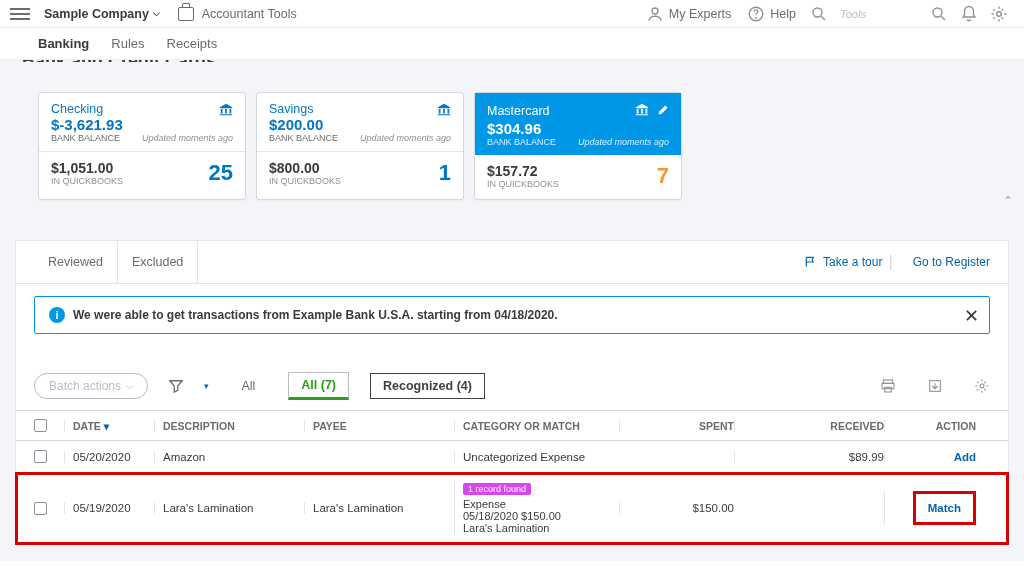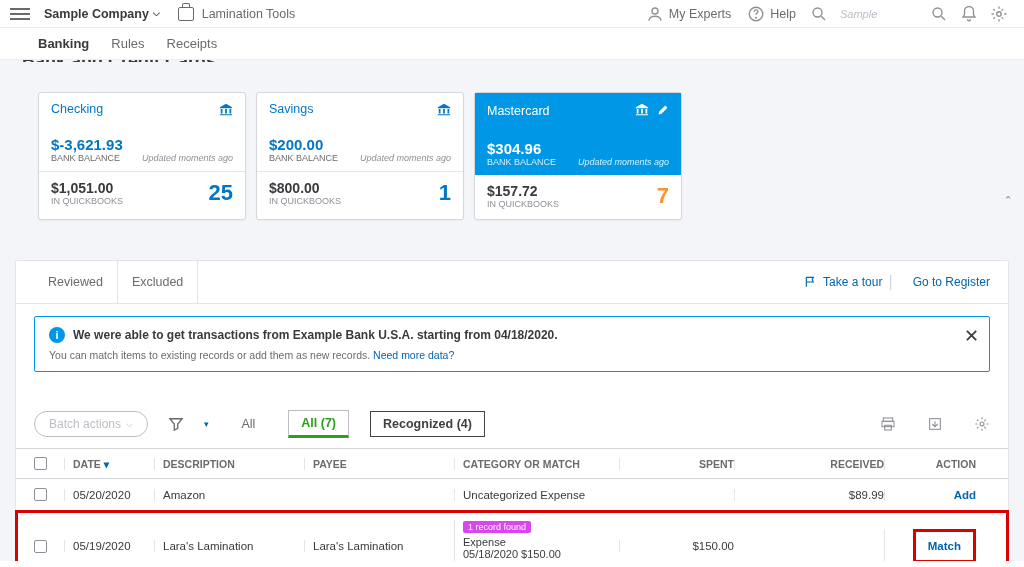--- a/index.html
+++ b/index.html
@@ -25,21 +25,21 @@
 .main-scroll { height: calc(567px - 34px - 32px); overflow: hidden; background: #f4f5f8; position: relative; }
 .page-header-strip { height: 20px; position: relative; }
 .page-header-strip .title-blur { position: absolute; left: 22px; top: -8px; font-weight: 700; font-size: 18px; color: #393a3d; line-height: 18px; overflow: hidden; height: 10px; }
 
 .cards { display: flex; gap: 10px; padding: 12px 38px 0; }
 .card { width: 208px; border: 1px solid #d4d7dc; border-radius: 3px; background: #fff; display: flex; flex-direction: column; box-shadow: 0 1px 2px rgba(0,0,0,0.04); }
 .card-top { padding: 9px 12px 8px; border-bottom: 1px solid #e3e5e8; }
 .card-name { font-size: 12.5px; color: #0077c5; font-weight: 400; }
 .card-top-row { display: flex; justify-content: space-between; align-items: center; }
 .bank-icon { width: 14px; height: 14px; fill: #0077c5; }
-.card .amt1 { font-weight: 700; font-size: 15px; color: #0077c5; margin-top: 20px; }
+.card .amt1 { font-weight: 700; font-size: 15px; color: #0077c5; margin-top: 0; }
 .card .bbl { font-size: 9px; color: #6b6b6b; display: flex; justify-content: space-between; align-items: baseline; }
 .card .bbl span:last-child { font-style: italic; color: #8d9096; font-size: 9px; }
 .card-bottom { padding: 8px 12px 10px; display: flex; justify-content: space-between; align-items: center; }
 .card .amt2 { font-weight: 700; font-size: 14px; color: #393a3d; }
 .card .iql { font-size: 9px; color: #8d9096; }
 .card .count { font-size: 22px; font-weight: 600; color: #0077c5; }
 
 .card.active .card-top { background: #0097e6; border: none; }
 .card.active .card-name { color: #fff; }
 .card.active .bank-icon { fill: #fff; }
@@ -104,42 +104,42 @@
   <div class="hamburger">
       <span></span>
       <span></span>
       <span></span>
     </div>
   <div class="company">
       <span>Sample Company</span>
       <span class="caret-down">⌵</span>
     </div>
   <div class="briefcase"></div>
-  <span class="acc-tools">Lamination Tools</span>
+  <span class="acc-tools">Accountant Tools</span>
   <div class="spacer"></div>
   <div class="top-item">
     <svg class="top-icon" viewBox="0 0 24 24">
         <circle cx="12" cy="8" r="4"></circle>
         <path d="M4 21c0-4 4-6 8-6s8 2 8 6"></path>
       </svg>
     <span>My Experts</span>
   </div>
   <div class="top-item">
     <svg class="top-icon" viewBox="0 0 24 24">
         <circle cx="12" cy="12" r="9"></circle>
         <path d="M9.5 9a2.5 2.5 0 115 0c0 1.5-2.5 2-2.5 4"></path>
         <circle cx="12" cy="17" r="0.5" fill="#8d9096"></circle>
       </svg>
     <span>Help</span>
   </div>
   <svg class="top-icon" viewBox="0 0 24 24" style="margin:0 6px">
       <circle cx="10" cy="10" r="6"></circle>
       <path d="M15 15l5 5"></path>
     </svg>
-  <div class="search-box">Sample</div>
+  <div class="search-box">Tools</div>
   <svg class="top-icon" viewBox="0 0 24 24" style="margin:0 6px">
       <circle cx="10" cy="10" r="6"></circle>
       <path d="M15 15l5 5"></path>
     </svg>
   <svg class="top-icon" viewBox="0 0 24 24" style="margin:0 6px">
       <path d="M6 8a6 6 0 1112 0v5l2 3H4l2-3V8z"></path>
       <path d="M10 19a2 2 0 004 0"></path>
     </svg>
   <svg class="top-icon gear" viewBox="0 0 24 24">
       <circle cx="12" cy="12" r="3"></circle>
@@ -245,21 +245,20 @@
         </div>
       <span class="sep">|</span>
       <div class="link">Go to Register</div>
     </div>
 
     <div class="info-banner">
       <div class="info-row">
           <span class="info-icon">i</span>
           <span class="info-title">We were able to get transactions from Example Bank U.S.A. starting from 04/18/2020.</span>
         </div>
-      <div class="info-sub"><span>You can match items to existing records or add them as new records.</span> <a href="#">Need more data?</a></div>
       <div class="info-close">✕</div>
     </div>
 
     <div class="filterbar">
       <div class="batch-btn">
           <span>Batch actions</span>
           <span class="caret-down">⌵</span>
         </div>
       <svg class="funnel" viewBox="0 0 16 16">
           <path d="M1 2h14l-5 6v5l-4 2V8L1 2z"></path>

